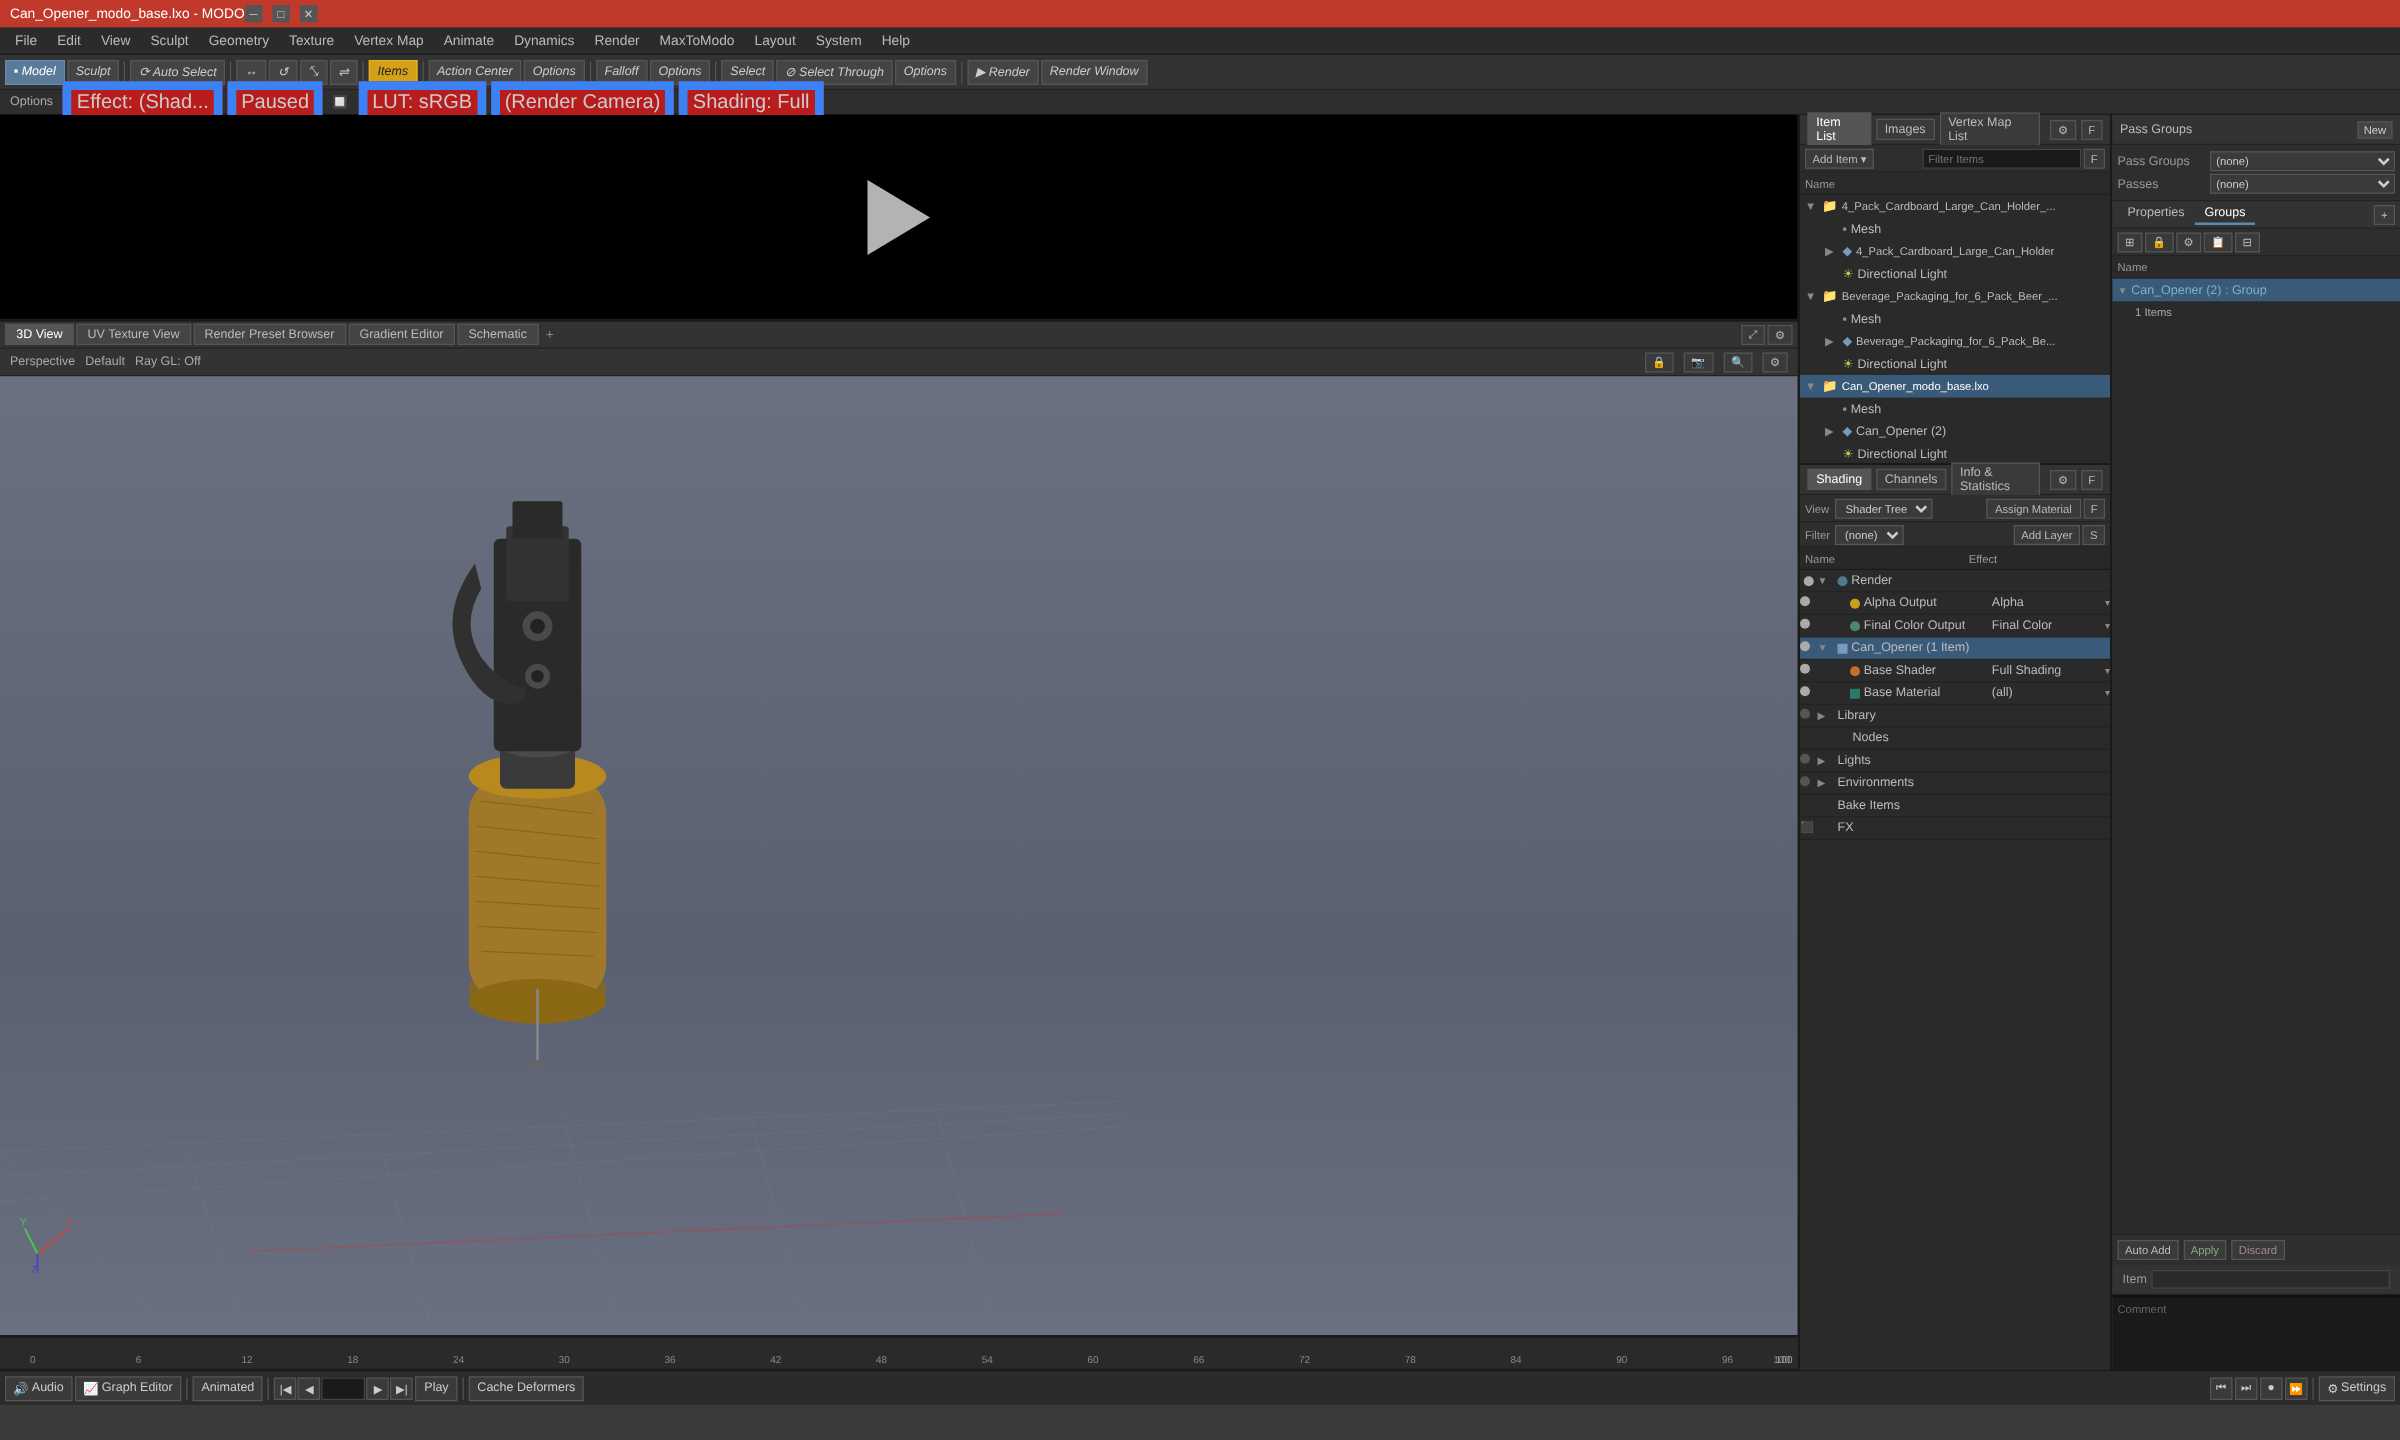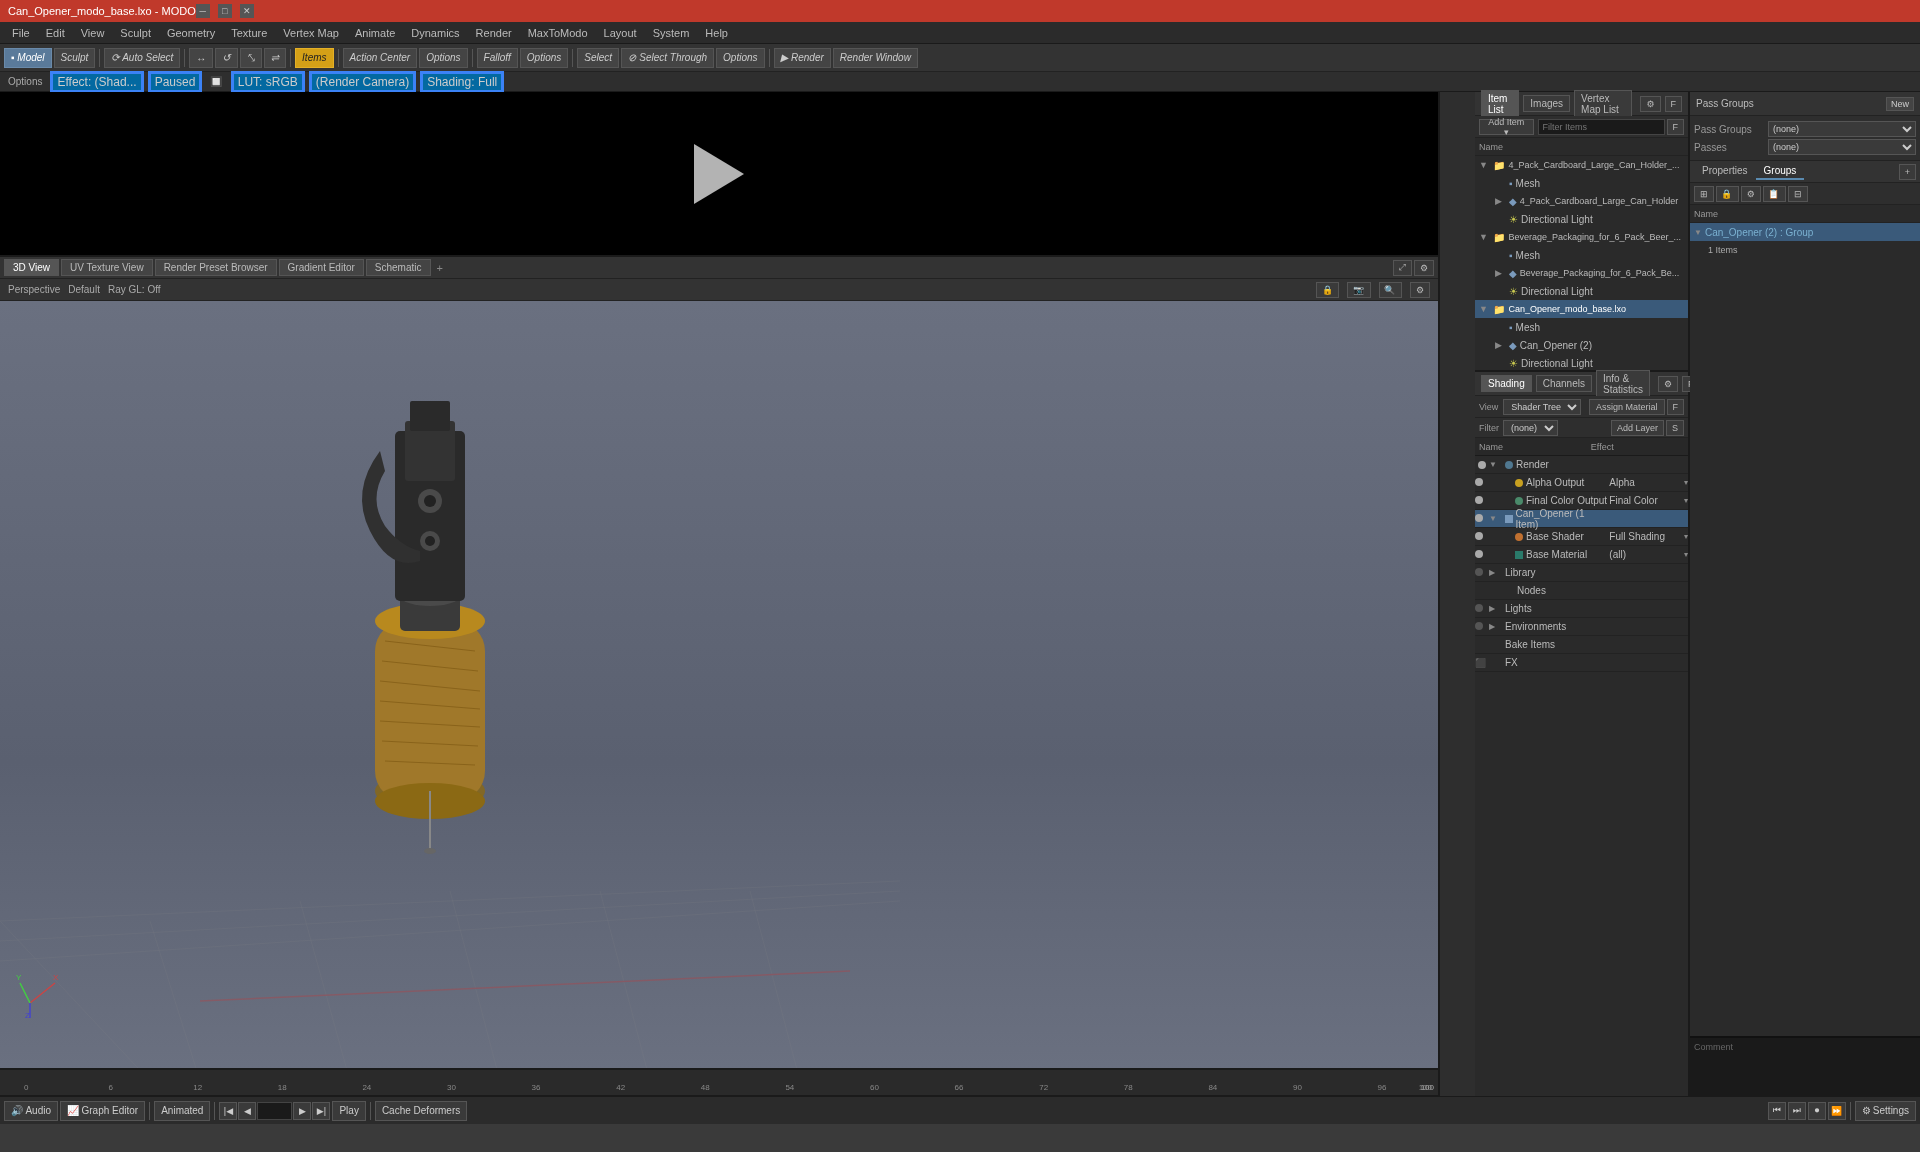--- a/index.html
+++ b/index.html
@@ -74,21 +74,21 @@
     #optbar {
       background: #2e2e2e;
       height: 20px;
       display: flex;
       align-items: center;
       padding: 0 4px;
       gap: 4px;
       border-bottom: 1px solid #1a1a1a;
     }
     .opt-label { color: #aaa; font-size: 10px; padding: 0 4px; }
-    .opt-value { color: #ccc; font-size: 12px; background: #0369a1; border: 3px solid #3b82f6; padding: 1px 4px; }
+    .opt-value { color: #ccc; font-size: 16px; background: #b91c1c; border: 7px solid #3b82f6; padding: 1px 4px; }
     
     #main {
       display: flex;
       height: calc(1152px - 22px - 22px - 28px - 20px - 28px - 28px);
       flex: 1;
     }
     
     #viewport-area {
       flex: 1;
       display: flex;
@@ -671,21 +671,21 @@
           <div style="position:absolute; bottom:3px; left:96%; font-size:8px; color:#888;">96</div>
           <div style="position:absolute; bottom:3px; right:2px; font-size:8px; color:#888;">100</div>
 
           <div style="position:absolute; bottom:3px; right:0; font-size:8px; color:#aaa;">100</div>
         </div>
       </div>
     </div>
 
   </div>
 
-  <div id="right-panel" style="width:250px; display:flex; flex-direction:column; background:#2e2e2e; border-right:2px solid #1a1a1a;padding-left:35px;">
+  <div id="right-panel" style="width:250px; display:flex; flex-direction:column; background:#2e2e2e; border-right:2px solid #1a1a1a;">
 
     <div id="item-list" style="height:280px; display:flex; flex-direction:column; border-bottom:2px solid #1a1a1a;">
       <div class="panel-header">
         <span class="panel-tab active">Item List</span>
         <span class="panel-tab">Images</span>
         <span class="panel-tab">Vertex Map List</span>
         <div style="flex:1;"></div>
         <button class="small-btn">⚙</button>
         <button class="small-btn">F</button>
       </div>
@@ -979,20 +979,32 @@
     <div class="groups-tree">
       <div class="group-item selected">
         <span style="color:#888; font-size:8px; margin-right:3px;">▼</span>
         <span style="color:#7ab0d0;">Can_Opener (2) : Group</span>
       </div>
       <div class="group-item" style="padding-left:18px;">
         <span style="color:#aaa; font-size:9px;">1 Items</span>
       </div>
     </div>
 
+    <div style="margin-top:auto;">
+
+      <div style="background:#2e2e2e; padding:4px; border-top:1px solid #222; display:flex; align-items:center; gap:4px;">
+        <button class="small-btn">Auto Add</button>
+        <button class="small-btn" style="color:#8aaa8a;">Apply</button>
+        <button class="small-btn" style="color:#aa8a8a;">Discard</button>
+      </div>
+      <div class="item-info">
+        <span class="item-info-label">Item</span>
+        <input class="item-info-value" type="text" value="" style="">
+      </div>
+    </div>
 
     <div style="background:#1a1a1a; height:60px; border-top:2px solid #111; padding:4px; font-size:9px; color:#666;">
       <span>Comment</span>
     </div>
   </div>
 
 </div>
 
 <div id="bottom-toolbar" style="background:#2b2b2b; height:28px; display:flex; align-items:center; padding:0 4px; gap:2px; border-top:1px solid #1a1a1a;">
   <button class="bottom-btn">

